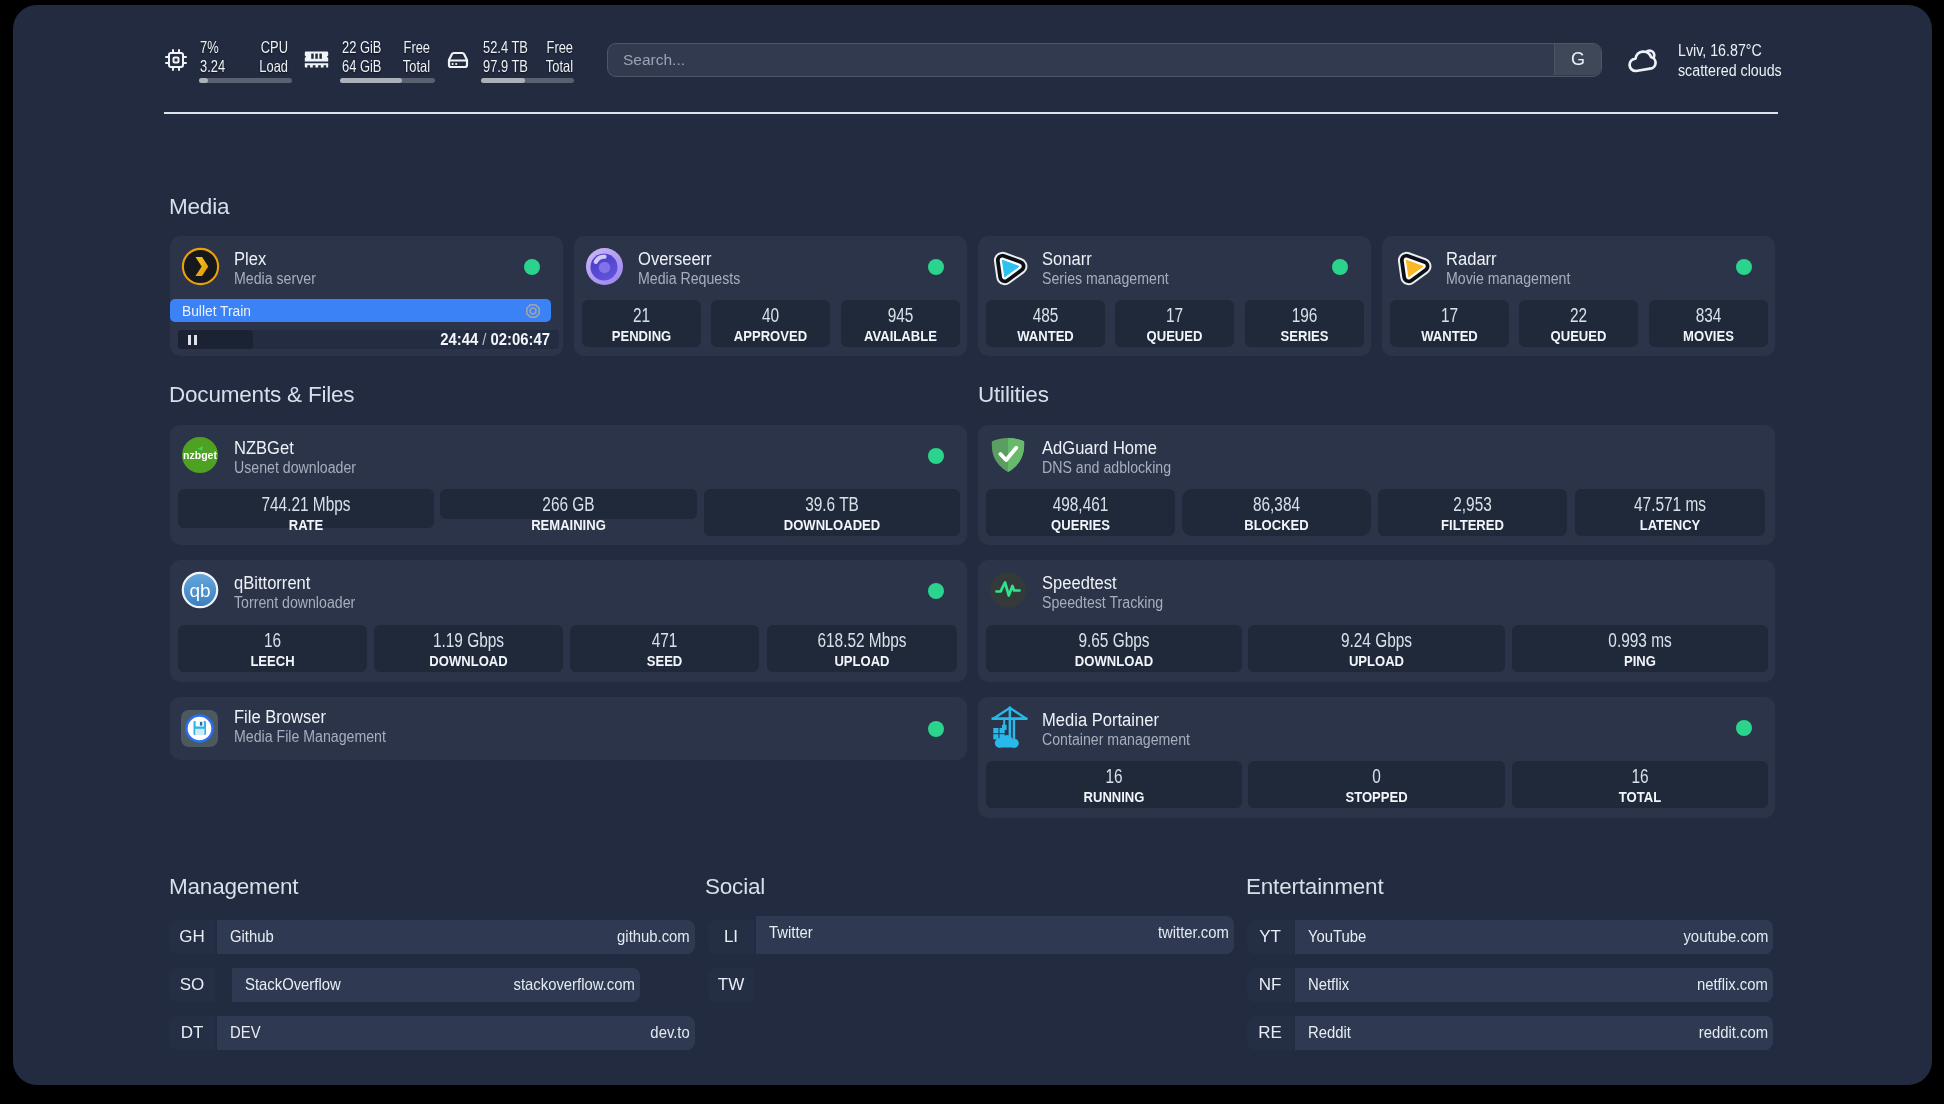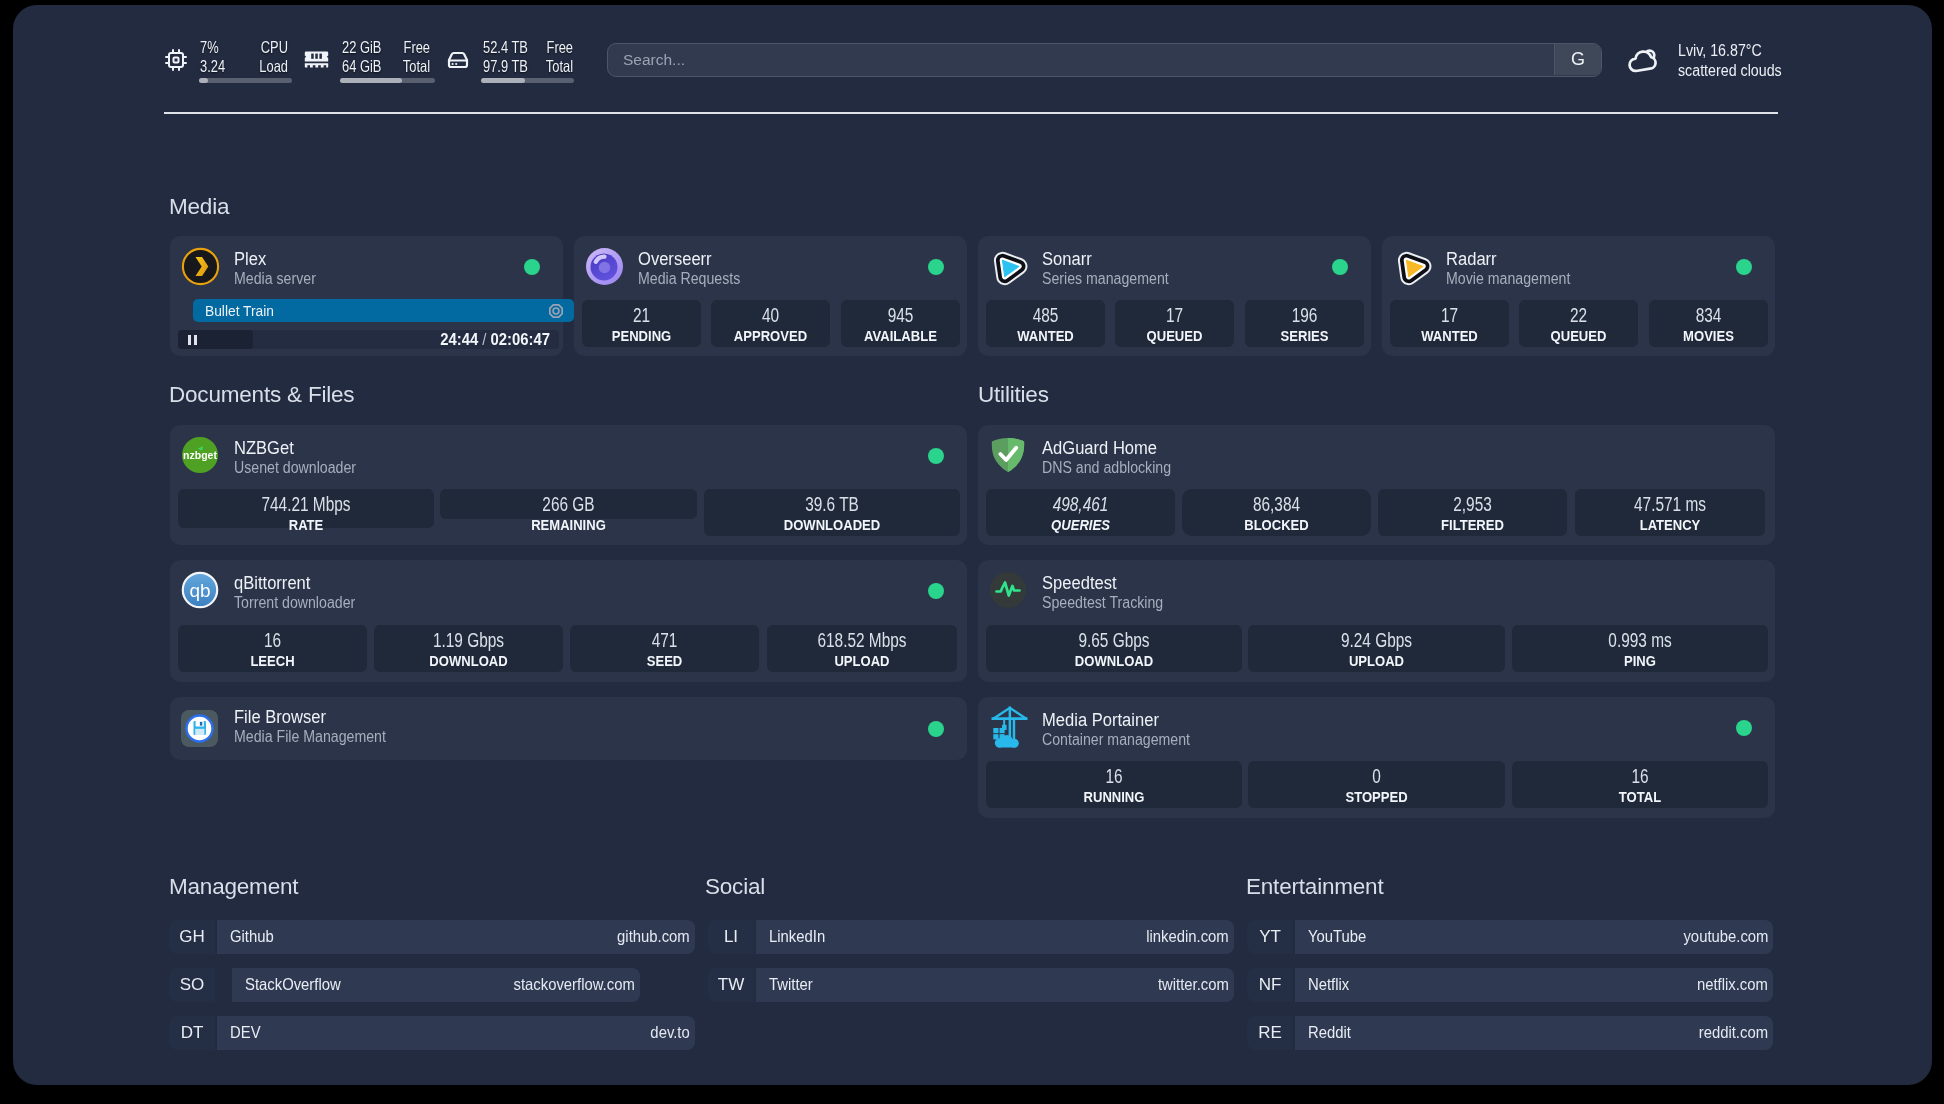--- a/index.html
+++ b/index.html
@@ -88,21 +88,21 @@
     <defs>
         <linearGradient id="plexg" x1="0" y1="0" x2="1" y2="1">
       <stop offset="0" stop-color="#f7c61f"></stop>
           <stop offset="1" stop-color="#dd940a"></stop>
     </linearGradient>
       </defs>
   </svg>
   <div class="svcname" style="left:63.5px; top:13px;">Plex</div>
   <div class="svcsub" style="left:63.5px; top:34px;">Media server</div>
   <div class="dot" style="left:354px; top:23px;"></div>
-  <div class="abs" style="left:23px; top:63px; width:381px; height:23px; background:#0369a1; border-radius:5px;">
+  <div class="abs" style="left:0; top:63px; width:381px; height:23px; background:#3b82f6; border-radius:5px;">
     <div class="abs" style="left:12px; top:3px; font-size:15.5px; font-weight:500; color:#eef2f7; transform:scaleX(0.89); transform-origin:0 0;">Bullet Train</div>
     <svg class="abs" style="right:10px; top:3.5px;" width="16" height="16" viewBox="0 0 24 24" fill="none" stroke="#99a2b2" stroke-width="2.6">
       <path d="M7.9 2.8 h8.2 l5.1 5.1 v8.2 l-5.1 5.1 H7.9 l-5.1 -5.1 V7.9 z"></path>
       <circle cx="12" cy="12" r="4.4" stroke-width="2.4"></circle>
     </svg>
   </div>
   <div class="abs" style="left:8px; top:94px; width:381px; height:19px; background:#232c40; border-radius:4px;">
     <div class="abs" style="left:0; top:0; width:75px; height:19px; background:#1a2234; border-radius:4px;">
       <div class="abs" style="left:10px; top:4.5px; width:3px; height:10px; background:#dfe4ec;"></div>
       <div class="abs" style="left:16px; top:4.5px; width:3px; height:10px; background:#dfe4ec;"></div>
@@ -270,21 +270,21 @@
 </div>
 
 <div class="card" style="left:978px; top:425px; width:797px; height:120px;">
   <svg class="abs" style="left:11px; top:11px;" width="38" height="38" viewBox="0 0 24 24">
     <path d="M12 1.2 C8.2 1.2 4.4 2.1 1.8 3.4 C1.8 8.2 1.2 16.2 12 22.8 C22.8 16.2 22.2 8.2 22.2 3.4 C19.6 2.1 15.8 1.2 12 1.2 Z" fill="#5c9e60"></path>
     <path d="M12 1.2 C15.8 1.2 19.6 2.1 22.2 3.4 C22.2 8.2 22.8 16.2 12 22.8 Z" fill="#67ba6b"></path>
     <path d="M7.2 11.4 L10.8 15.2 L17.2 7.4" fill="none" stroke="#ffffff" stroke-width="2.4" stroke-linecap="round" stroke-linejoin="round"></path>
   </svg>
   <div class="svcname" style="left:63.5px; top:13px;">AdGuard Home</div>
   <div class="svcsub" style="left:63.5px; top:34px;">DNS and adblocking</div>
-  <div class="statbox" style="left:7.5px; top:64px; width:189px; height:47px;font-style:italic;">
+  <div class="statbox" style="left:7.5px; top:64px; width:189px; height:47px;">
       <div class="statnum">498,461</div>
       <div class="statlbl">QUERIES</div>
     </div>
   <div class="statbox" style="left:203.5px; top:64px; width:189px; height:47px;border-radius:10px;">
       <div class="statnum">86,384</div>
       <div class="statlbl">BLOCKED</div>
     </div>
   <div class="statbox" style="left:400px; top:64px; width:189px; height:47px;">
       <div class="statnum">2,953</div>
       <div class="statlbl">FILTERED</div>
@@ -371,21 +371,21 @@
     <span class="bm-name">DEV</span>
     <span class="bm-url">dev.to</span>
   </div>
 
 <div class="bm-abbr" style="left:708px; top:920px;">LI</div>
 <div class="bm-bar" style="left:756px; top:920px; width:478px;">
     <span class="bm-name">LinkedIn</span>
     <span class="bm-url">linkedin.com</span>
   </div>
 <div class="bm-abbr" style="left:708px; top:968px;">TW</div>
-<div class="bm-bar" style="left:756px; top:968px; width:478px;">
+<div class="bm-bar" style="left:756px; top:916px; width:478px;">
     <span class="bm-name">Twitter</span>
     <span class="bm-url">twitter.com</span>
   </div>
 
 <div class="bm-abbr" style="left:1247px; top:920px;">YT</div>
 <div class="bm-bar" style="left:1295px; top:920px; width:478px;">
     <span class="bm-name">YouTube</span>
     <span class="bm-url">youtube.com</span>
   </div>
 <div class="bm-abbr" style="left:1247px; top:968px;">NF</div>

